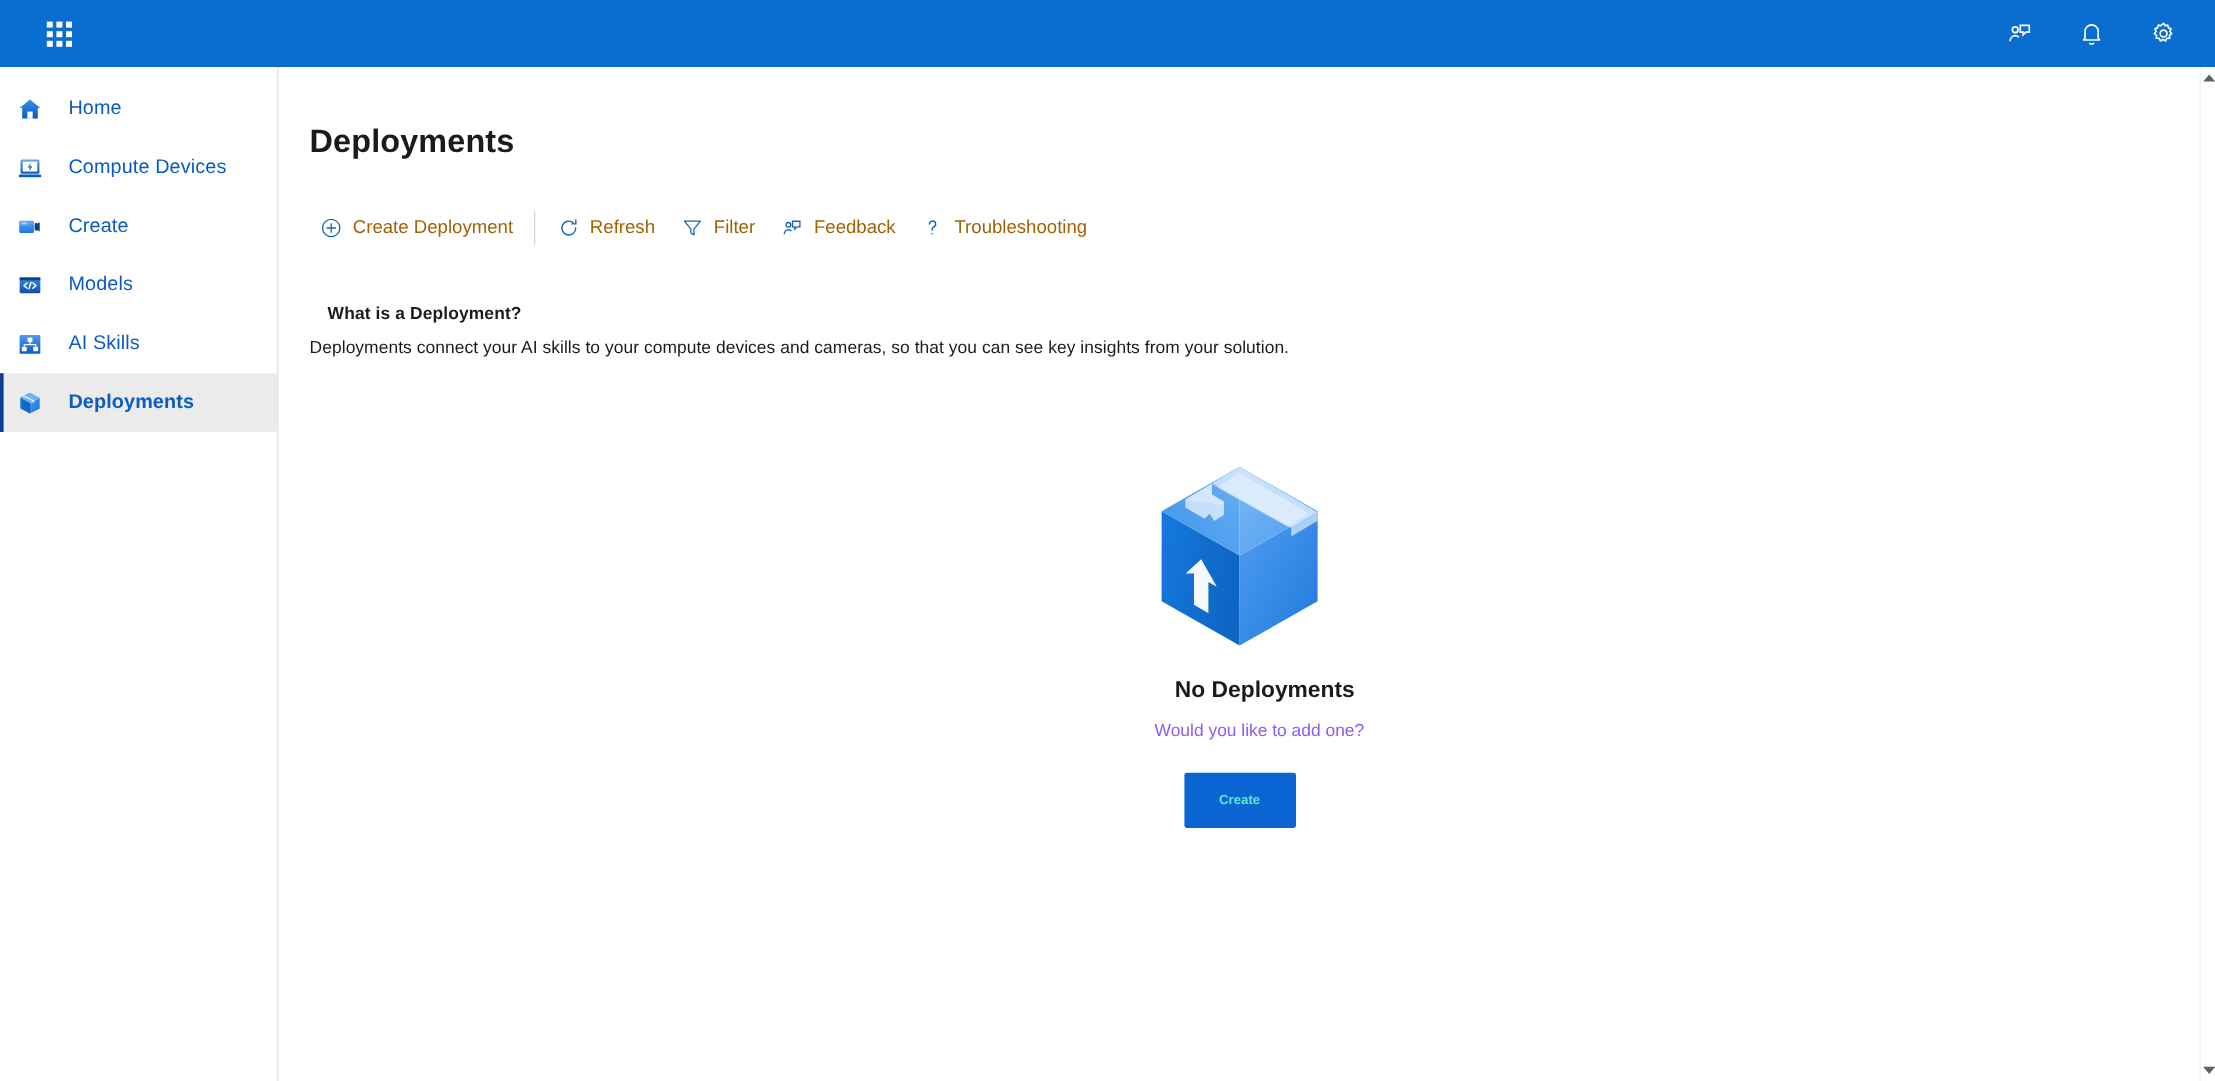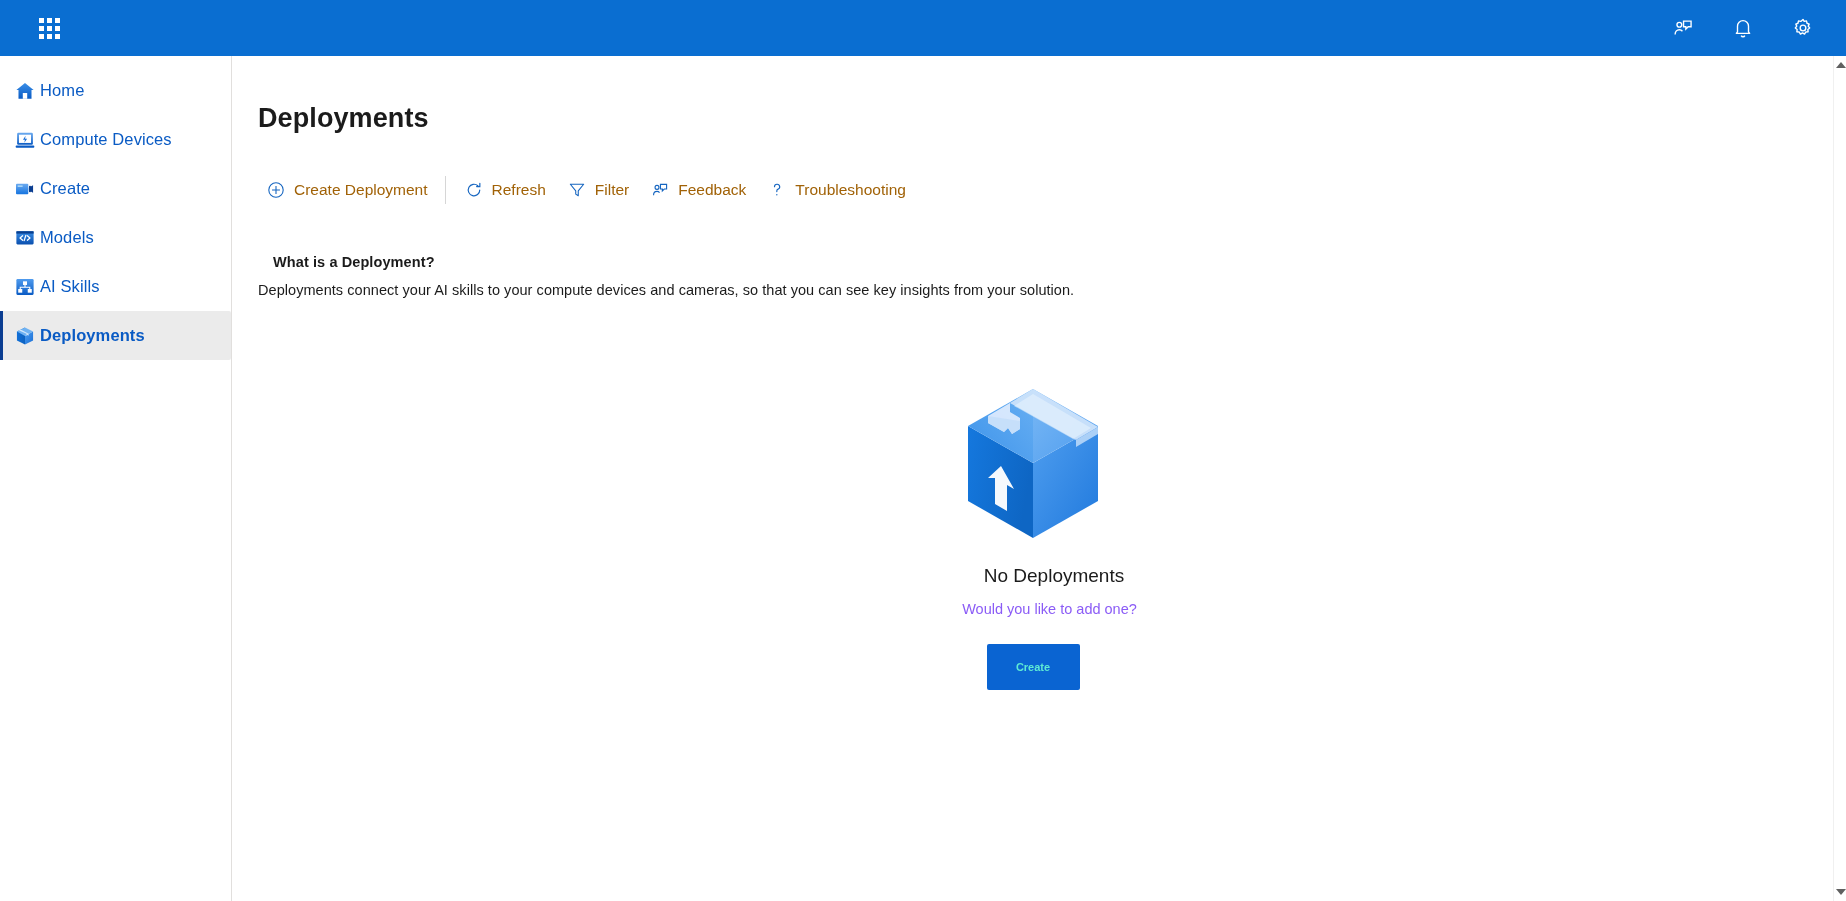--- a/index.html
+++ b/index.html
@@ -60,21 +60,21 @@
     padding-left: 12px;
     cursor: pointer;
     border-radius: 2px;
   }
   .nav-item .nav-icon {
     width: 26px; height: 26px;
     display: flex; align-items: center; justify-content: center;
     flex: 0 0 26px;
   }
   .nav-item .nav-label {
-    margin-left: 2px;
+    margin-left: 19px;
     font-size: 16.5px;
     color: #0a5bc4;
     letter-spacing: 0.1px;
     white-space: nowrap;
   }
   .nav-item.selected {
     background: #ebebeb;
   }
   .nav-item.selected::before {
     content: "";
@@ -143,21 +143,21 @@
   
   .empty {
     position: absolute;
     left: 0; top: 330px;
     width: 1600px;
     display: flex; flex-direction: column; align-items: center;
   }
   .empty-art { width: 150px; height: 165px; }
   .empty-title {
     margin-top: 14px;
-    font-size: 19px; font-weight: 400; color: #1b1b1b; margin-left: 42px;
+    font-size: 19px; font-weight: 700; color: #1b1b1b; margin-left: 42px;
   }
   .empty-sub {
     margin-top: 14px;
     font-size: 14.5px; color: #8b5cf6; margin-left: 33px;
   }
   .create-btn {
     margin-top: 27px;
     background: #0a64d2;
     color: #5eead4;
     border: none;

